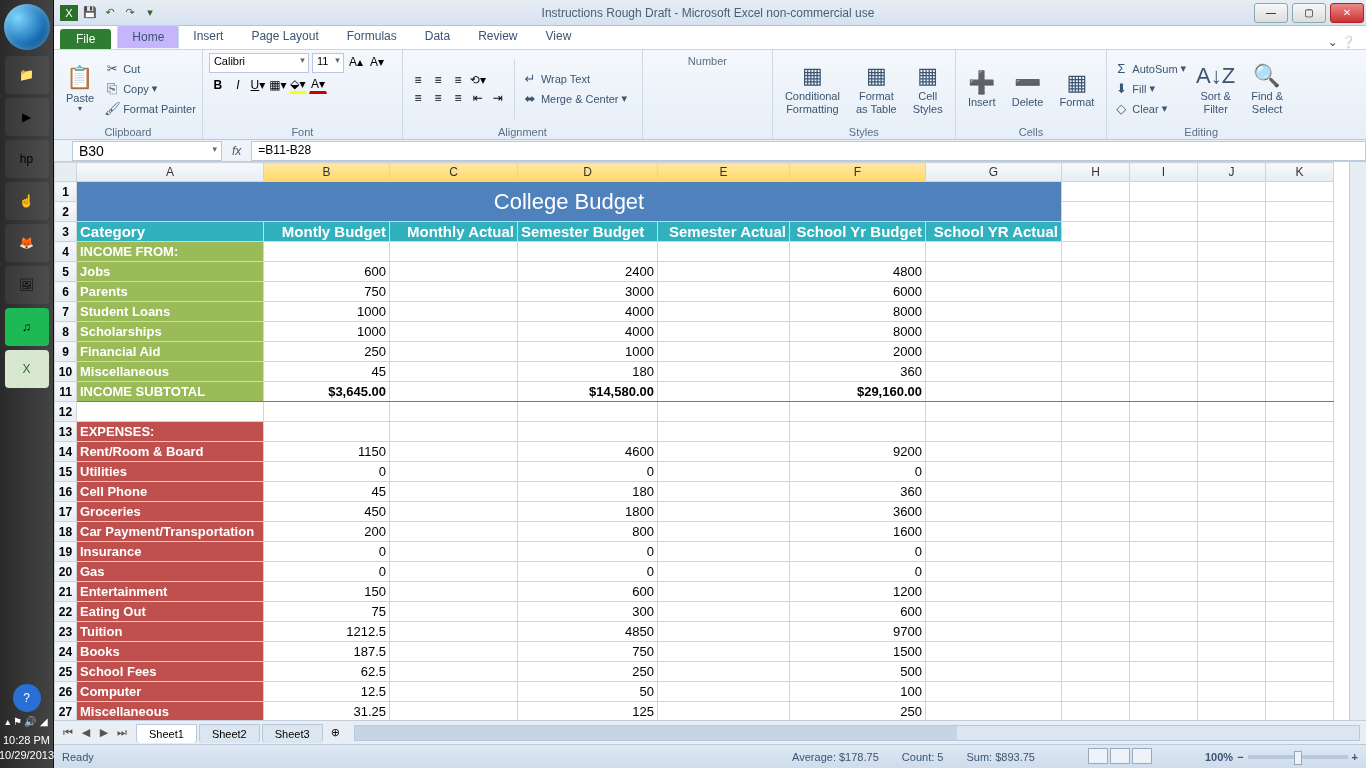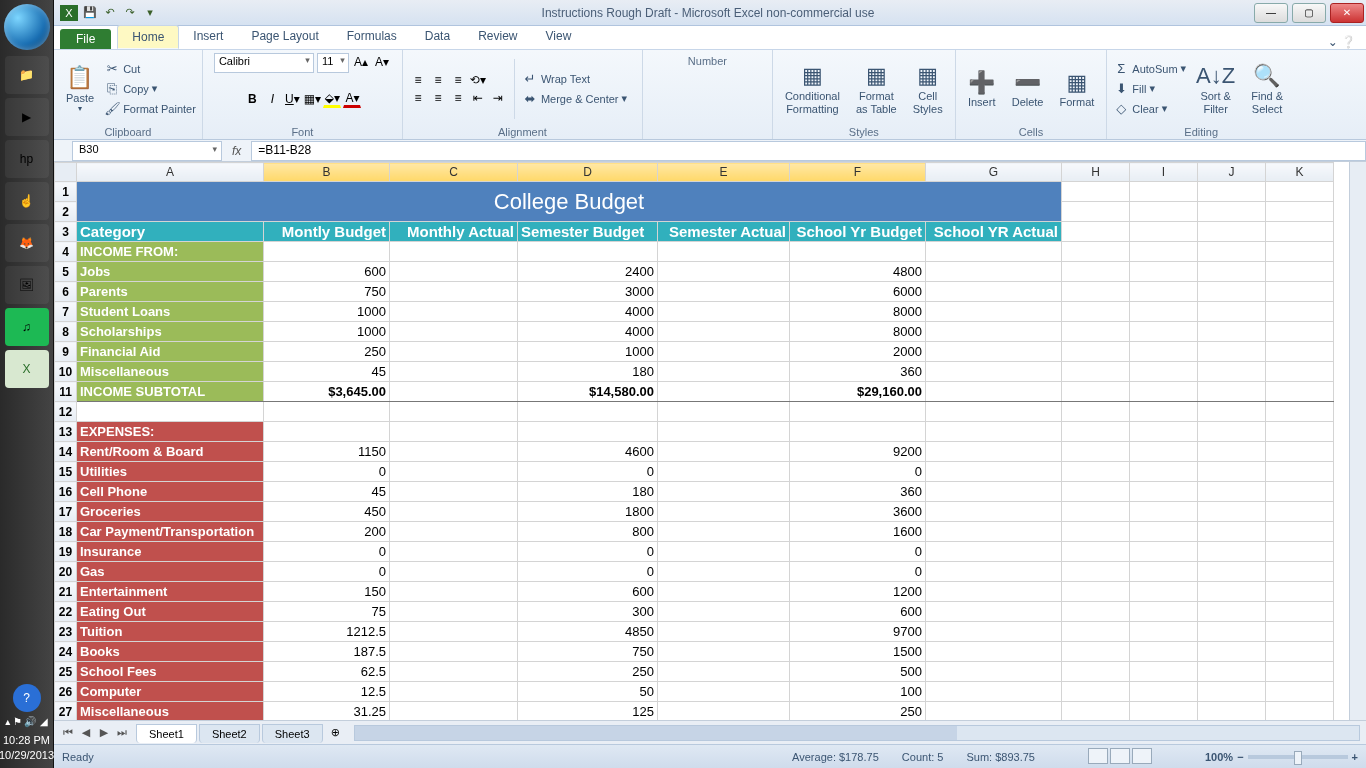--- a/index.html
+++ b/index.html
@@ -19,40 +19,40 @@
 .titlebar .qat span { width:16px; height:16px; display:inline-flex; align-items:center; justify-content:center; font-size:11px; color:#3a5f2a;}
 .titlebar .title { flex:1; text-align:center; font-size:12px; color:#4a5e77; }
 .titlebar .winctrl { display:flex; }
 .titlebar .winctrl div { width:34px; height:20px; margin:2px; border:1px solid #8aa; background:linear-gradient(#f8f8f8,#dcdcdc); border-radius:3px; display:flex; align-items:center; justify-content:center; font-size:10px;}
 .titlebar .winctrl .close { background:linear-gradient(#e88,#c33); color:#fff; border-color:#a22;}
 
 
 .ribbon-tabs { position:absolute; left:54px; right:0; top:26px; height:24px; background:#fff; display:flex; align-items:flex-end; padding-left:6px; border-bottom:1px solid #c7d6e9;}
 .ribbon-tabs .file { background:#2f7d32; color:#fff; padding:3px 16px; border-radius:3px 3px 0 0; margin-right:6px; font-size:12px;}
 .ribbon-tabs .tab { padding:4px 14px; color:#3b5572; font-size:12px; cursor:default;}
-.ribbon-tabs .tab.active { background:#fef9c3; border:1px solid #c7d6e9; border-bottom:1px solid #f4f8fc; border-radius:3px 3px 0 0;}
+.ribbon-tabs .tab.active { background:#c4b5fd; border:1px solid #c7d6e9; border-bottom:1px solid #f4f8fc; border-radius:3px 3px 0 0;}
 .ribbon-tabs .help { margin-left:auto; padding:0 10px; color:#3b5572; font-size:12px;}
 
 
 .ribbon { position:absolute; left:54px; right:0; top:50px; height:90px; background:linear-gradient(#f4f8fc,#e6eef7); border-bottom:1px solid #b8c9dd; display:flex; }
 .rgroup { border-right:1px solid #cdd9e7; padding:3px 6px 1px; display:flex; flex-direction:column; position:relative;}
 .rgroup .glabel { text-align:center; font-size:11px; color:#5a6f88; padding-top:2px;}
 .rgroup .gbody { flex:1; display:flex; align-items:center; gap:4px;}
 .bigbtn { display:flex; flex-direction:column; align-items:center; justify-content:center; padding:2px 6px; font-size:11px; color:#3b5572; line-height:1.15; text-align:center; min-width:40px;}
 .bigbtn .ic { font-size:22px; height:28px; display:flex; align-items:center;}
 .smrow { display:flex; align-items:center; gap:3px; font-size:11px; color:#3b5572; height:20px;}
 .smrow .ic { width:16px; text-align:center; font-size:13px;}
 .combo { height:20px; border:1px solid #b8c9dd; background:#fff; font-size:11px; padding:1px 14px 1px 4px; position:relative;}
 .combo::after { content:"▾"; position:absolute; right:3px; top:1px; font-size:9px; color:#666;}
 .sq { width:18px; height:18px; border:1px solid transparent; display:inline-flex; align-items:center; justify-content:center; font-size:12px;}
 .sep { width:1px; height:60px; background:#cdd9e7; margin:0 3px;}
 
 
 .fbar { position:absolute; left:54px; right:0; top:140px; height:22px; background:#eef3f9; border-bottom:1px solid #c3cedb; display:flex; align-items:center;}
-.fbar .namebox { width:150px; height:20px; border:1px solid #b8c9dd; background:#fff; margin-left:18px; padding:1px 6px; font-size:11px; position:relative;}
+.fbar .namebox { width:150px; height:20px; border:1px solid #b8c9dd; background:#fff; margin-left:18px; padding:1px 6px; font-size:14px; position:relative;}
 .fbar .namebox::after { content:"▾"; position:absolute; right:4px; top:2px; font-size:9px; color:#666;}
 .fbar .fx { padding:0 10px; font-style:italic; color:#555; font-size:12px;}
 .fbar .formula { flex:1; height:20px; border:1px solid #b8c9dd; background:#fff; padding:1px 6px; font-size:12px;}
 
 
 .gridwrap { position:absolute; left:54px; right:0; top:162px; bottom:48px; background:#fff; overflow:hidden;}
 table.grid { border-collapse:collapse; table-layout:fixed; font-size:13px; font-family: Calibri, sans-serif;}
 .grid th, .grid td { border:1px solid #d4d4d4; height:20px; padding:0 3px; overflow:hidden; white-space:nowrap; }
 .grid thead th { background:linear-gradient(#f7f9fc,#e7edf4); font-weight:normal; color:#333; font-size:12px; height:19px; text-align:center;}
 .grid thead th.selcol { background:linear-gradient(#ffe8a6,#ffd868); }
@@ -155,21 +155,21 @@
         <div class="smrow">
             <span class="ic">🖌</span>
             <span>Format Painter</span>
           </div>
       </div>
     </div>
     <div class="glabel">Clipboard</div>
   </div>
 
   <div class="rgroup" style="min-width:200px;">
-    <div class="gbody" style="flex-direction:column;align-items:center;gap:17px;">
+    <div class="gbody" style="flex-direction:column;align-items:flex-start;gap:3px;">
       <div style="display:flex;gap:3px;">
         <div class="combo" style="width:100px;">Calibri</div>
         <div class="combo" style="width:32px;">11</div>
         <span class="sq">A▴</span>
         <span class="sq">A▾</span>
       </div>
       <div style="display:flex;gap:2px;">
         <span class="sq">
             <b>B</b>
           </span>

